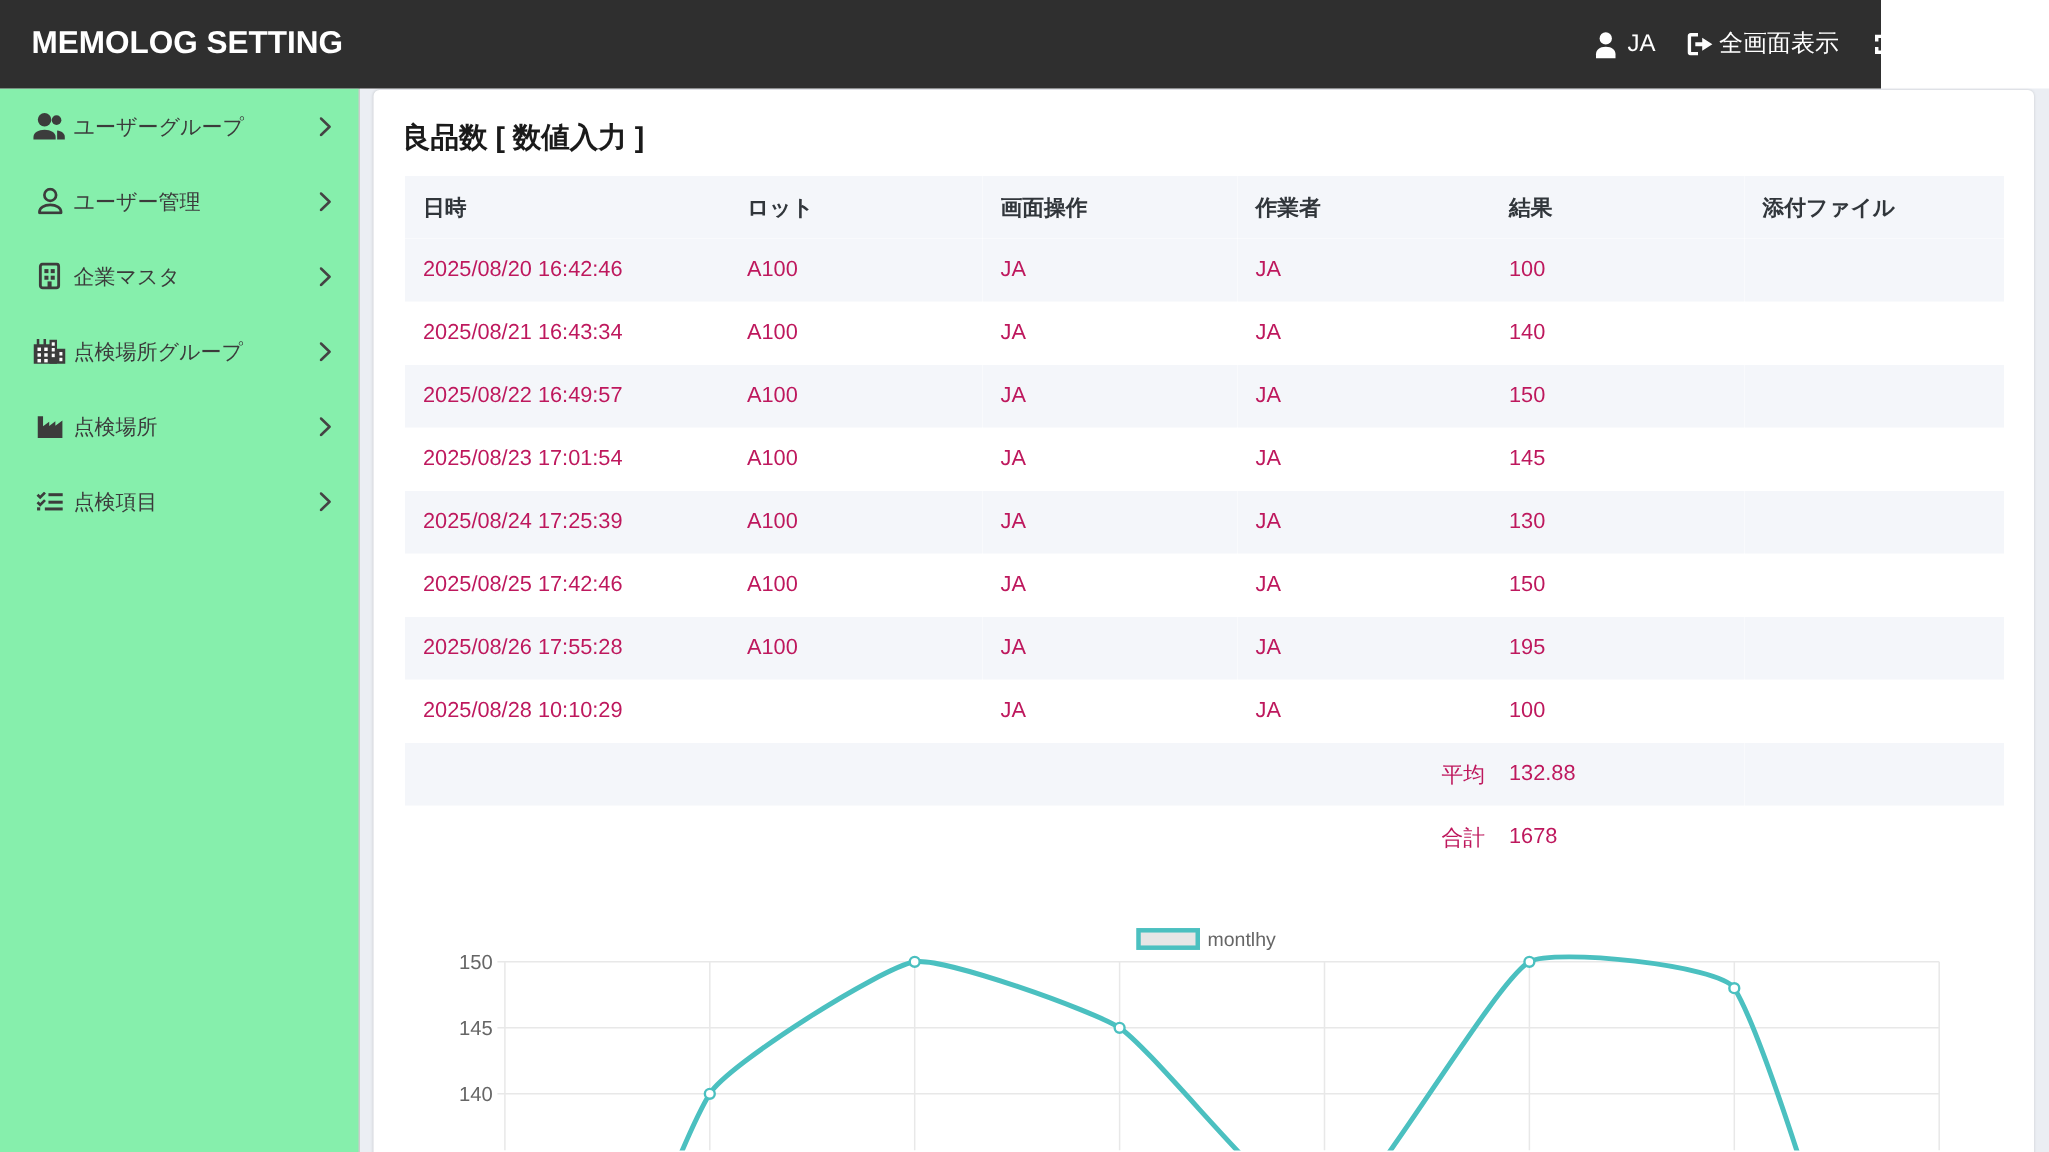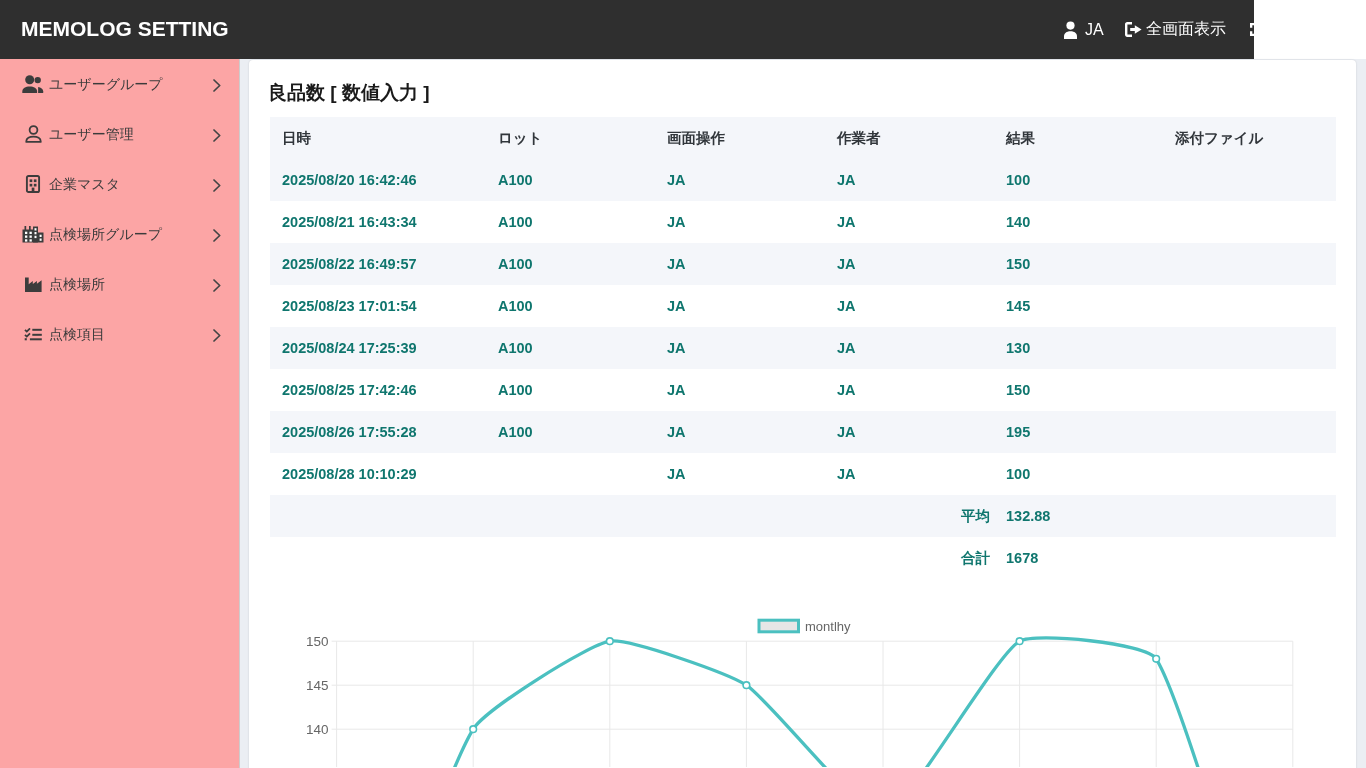--- a/index.html
+++ b/index.html
@@ -4,34 +4,34 @@
 <title>MEMOLOG SETTING</title>
 <style>
   * { margin:0; padding:0; box-sizing:border-box; }
   html,body { width:1366px; height:768px; overflow:hidden; background:#fff;
     font-family:"Liberation Sans", sans-serif; }
   .nav { position:fixed; left:0; top:0; width:1254px; height:59px; background:#2f2f2f; z-index:10; }
   .brand { position:absolute; left:21px; top:17px; color:#fff; font-size:21px; font-weight:bold; letter-spacing:0; }
   .navright { position:absolute; left:0; top:0; width:1366px; height:59px; color:#fff; font-size:16px; }
   .ng { position:absolute; top:0; height:59px; display:flex; align-items:center; }
   .nav-label { margin-left:7px; }
-  .sidebar { position:fixed; left:0; top:59px; width:240px; height:709px; background:#fca5a5; border-right:1px solid #ccc; padding-top:0; }
+  .sidebar { position:fixed; left:0; top:59px; width:240px; height:709px; background:#86efac; border-right:1px solid #ccc; padding-top:0; }
   .mi { position:relative; height:50px; display:flex; align-items:center; }
   .mi.sel { background:#ececec; }
   .mi .ic { position:absolute; left:21px; width:24px; height:24px; display:flex; align-items:center; justify-content:center; }
   .mi .lbl { position:absolute; left:49px; font-size:14px; color:#3b3b3b; padding-top:2px; }
   .mi.sel .lbl { color:#8b8b8b; }
   .mi .chev { position:absolute; left:213px; top:50%; margin-top:-6px; }
   .content { position:fixed; left:240px; top:59px; width:1250px; height:709px; background:#ebeef3; }
   .card { position:absolute; left:9px; top:1px; width:1107px; height:720px; background:#fff; border-radius:4px; box-shadow:0 0 2px rgba(0,0,0,0.15); }
   h1 { position:absolute; left:19px; top:22px; font-size:19px; font-weight:bold; color:#1a1a1a; line-height:21px; }
   table { position:absolute; left:21px; top:57px; width:1066px; border-collapse:collapse; table-layout:fixed; }
   th, td { height:42px; padding:0 0 0 12px; text-align:left; vertical-align:middle; font-size:14.5px; overflow:hidden; white-space:nowrap; }
   th { font-weight:bold; color:#31363b; }
-  td { color:#0f766e;font-weight:bold; }
+  td { color:#be185d; }
   tr.st { background:#f4f6fa; }
   td.rt { text-align:right; padding:0 4px 0 0; }
   .chart { position:absolute; left:21px; top:520px; width:1066px; height:189px; overflow:hidden; }
 </style>
 </head>
 <body>
 <div class="nav">
   <div class="brand">MEMOLOG SETTING</div>
   <div class="navright">
     <div class="ng" style="left:1063px;">

